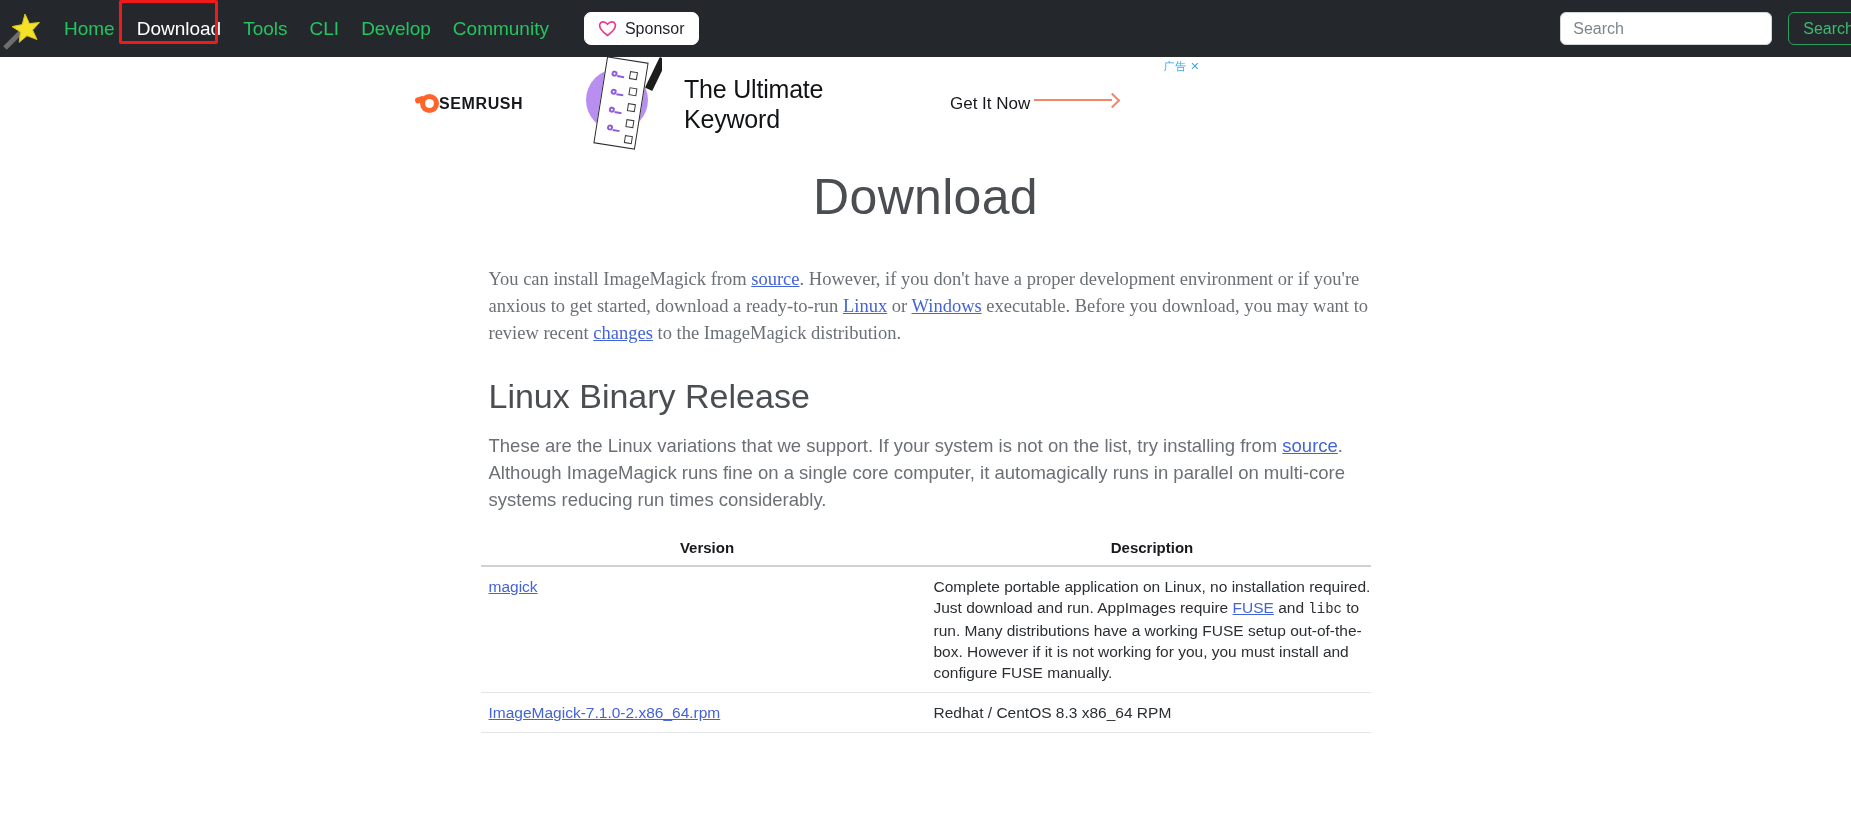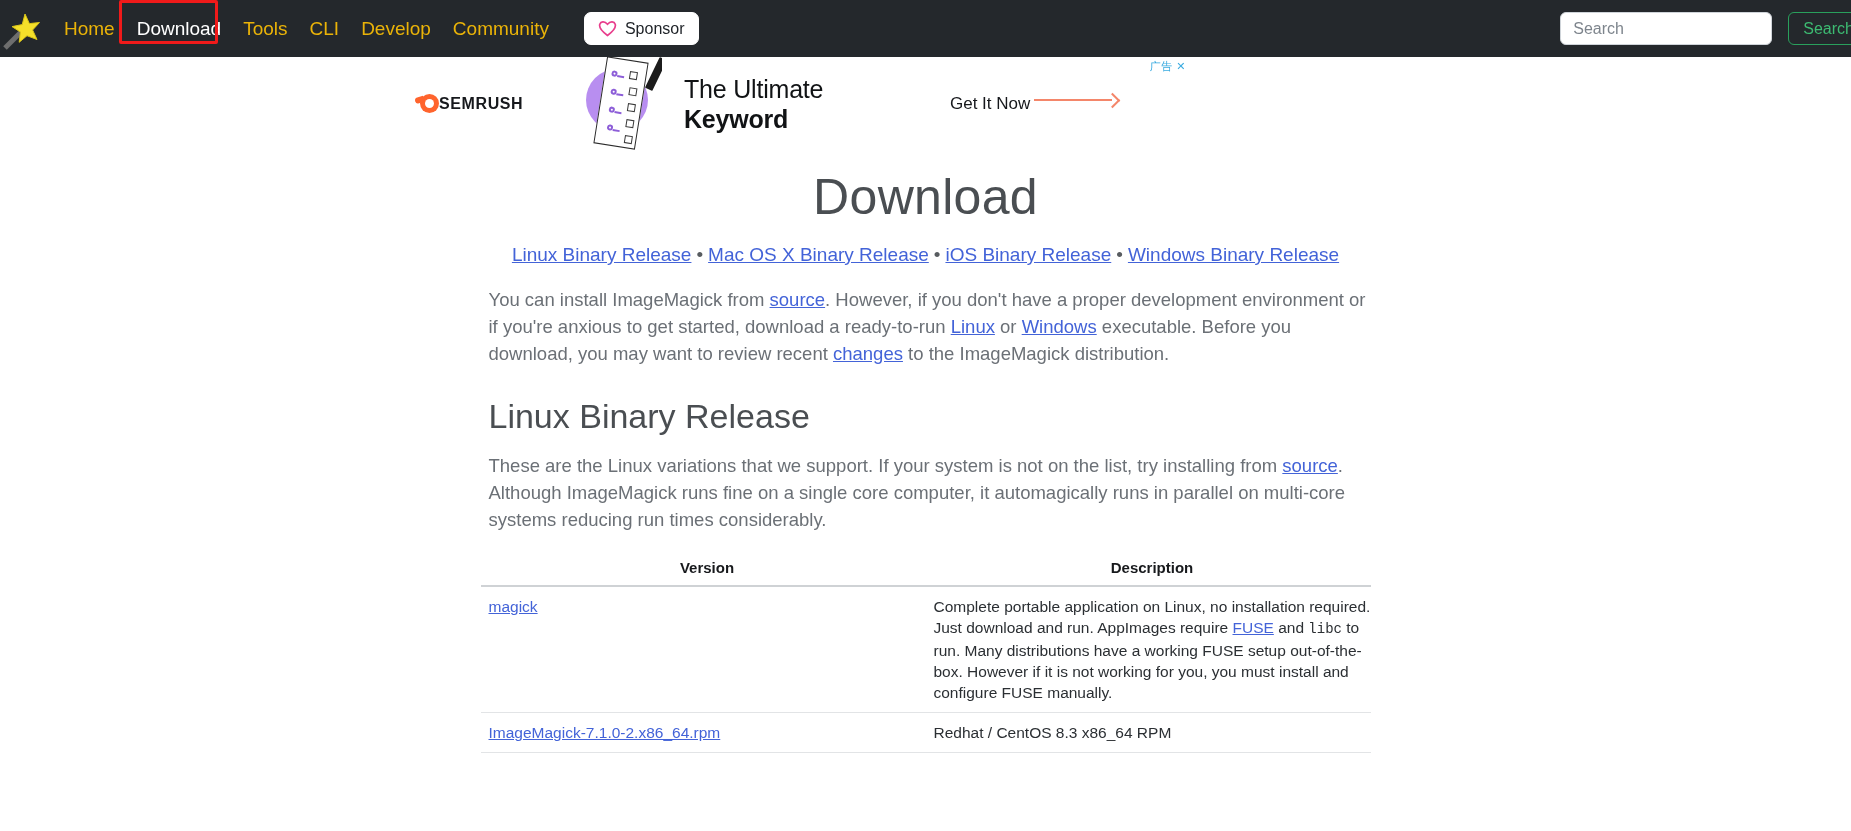--- a/index.html
+++ b/index.html
@@ -17,21 +17,21 @@
     width: 1851px; height: 57px;
     background: #24282c;
     display: flex; align-items: center;
   }
   #nav-logo {
     width: 42px; height: 42px;
     margin-left: 3px; margin-right: 8px;
     position: relative; flex: none;
   }
   .nav-link {
-    color: #eab308;
+    color: #22c55e;
     font-size: 19px;
     text-decoration: none;
     padding: 4px 11px;
     white-space: nowrap;
     line-height: 26px;
     font-family: "Liberation Sans", sans-serif;
   }
   .nav-link.active {
     color: #ffffff;
   }
@@ -98,21 +98,21 @@
   }
 
   
   #ad-banner {
     position: absolute;
     top: 57px; left: 410px;
     width: 790px; height: 93px;
     background: #ffffff;
   }
   #ad-label {
-    position: absolute; right: 14px; top: 2px;
+    position: absolute; right: 0; top: 2px;
     font-size: 11px; color: #3aabe0;
     letter-spacing: 0.5px;
     white-space: nowrap;
   }
   #ad-content {
     position: absolute;
     left: 0; top: 0;
     width: 790px; height: 93px;
     display: flex; align-items: center;
   }
@@ -204,21 +204,21 @@
   }
   #ad-headline {
     margin-left: 22px;
     color: #111315;
     font-size: 25px;
     line-height: 30px;
     letter-spacing: -0.2px;
     width: 230px;
     font-family: "Liberation Sans", sans-serif;
   }
-  #ad-headline .bold { font-weight: bold; }
+  #ad-headline .bold { font-weight: normal; }
   #ad-cta {
     margin-left: 36px;
     display: flex; align-items: flex-start;
     gap: 4px;
     cursor: pointer;
   }
   #ad-cta-label {
     font-size: 17px; color: #16181c;
     white-space: nowrap;
     font-family: "Liberation Sans", sans-serif;
@@ -277,21 +277,21 @@
 
   #body-block {
     margin: 0 auto;
     width: 890px;
     padding-left: 8px;
     font-size: 18.5px;
     line-height: 27px;
     color: #6b7076;
     font-family: "Liberation Sans", sans-serif;
   }
-  #para-1 { margin-top: 20px; }
+  #para-1 { margin-top: 40px; font-family: Liberation Serif, serif; }
   #para-2 { margin-top: 24px; }
 
   #section-title {
     width: 890px;
     margin: 30px auto 0 auto;
     padding-left: 8px;
     font-size: 34px;
     font-weight: normal;
     color: #4a4e52;
     font-family: "Liberation Sans", sans-serif;
@@ -411,23 +411,20 @@
       <span id="ad-cta-label">Get It Now</span>
       <span id="ad-cta-arrow"></span>
     </div>
   </div>
 </div>
 
 <div id="content">
 
   <h1 id="page-title">Download</h1>
 
-  <div id="binary-links">
-    <a href="#">Linux Binary Release</a><span class="sep">•</span><a href="#">Mac OS X Binary Release</a><span class="sep">•</span><a href="#">iOS Binary Release</a><span class="sep">•</span><a href="#">Windows Binary Release</a>
-  </div>
 
   <div id="body-block">
     <p id="para-1"><span>You can install ImageMagick from </span><a class="body-link" href="#">source</a><span>. However, if you don't have a proper development environment or if you're anxious to get started, download a ready-to-run </span><a class="body-link" href="#">Linux</a><span> or </span><a class="body-link" href="#">Windows</a><span> executable. Before you download, you may want to review recent </span><a class="body-link" href="#">changes</a><span> to the ImageMagick distribution.</span></p>
 
   </div>
 
   <h2 id="section-title">Linux Binary Release</h2>
 
   <p id="para-3"><span>These are the Linux variations that we support. If your system is not on the list, try installing from </span><a class="body-link" href="#">source</a><span>. Although ImageMagick runs fine on a single core computer, it automagically runs in parallel on multi-core systems reducing run times considerably.</span></p>
 

